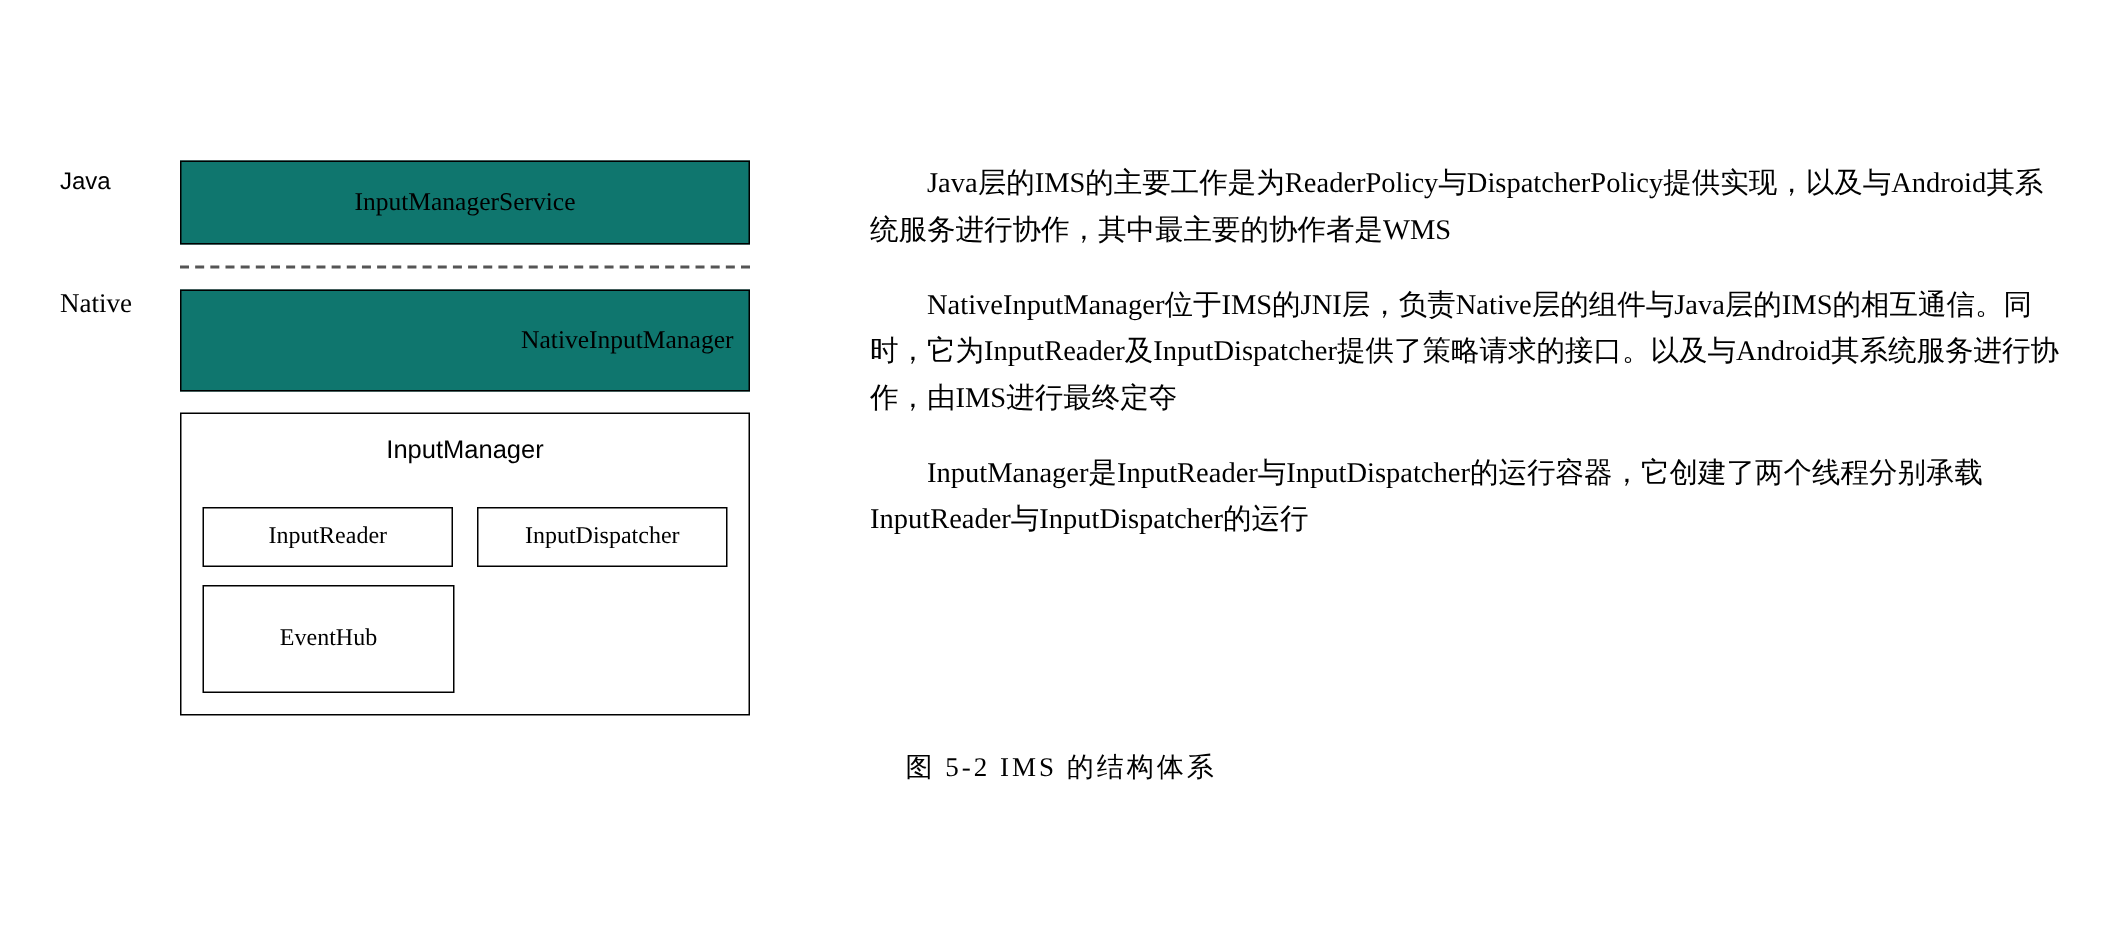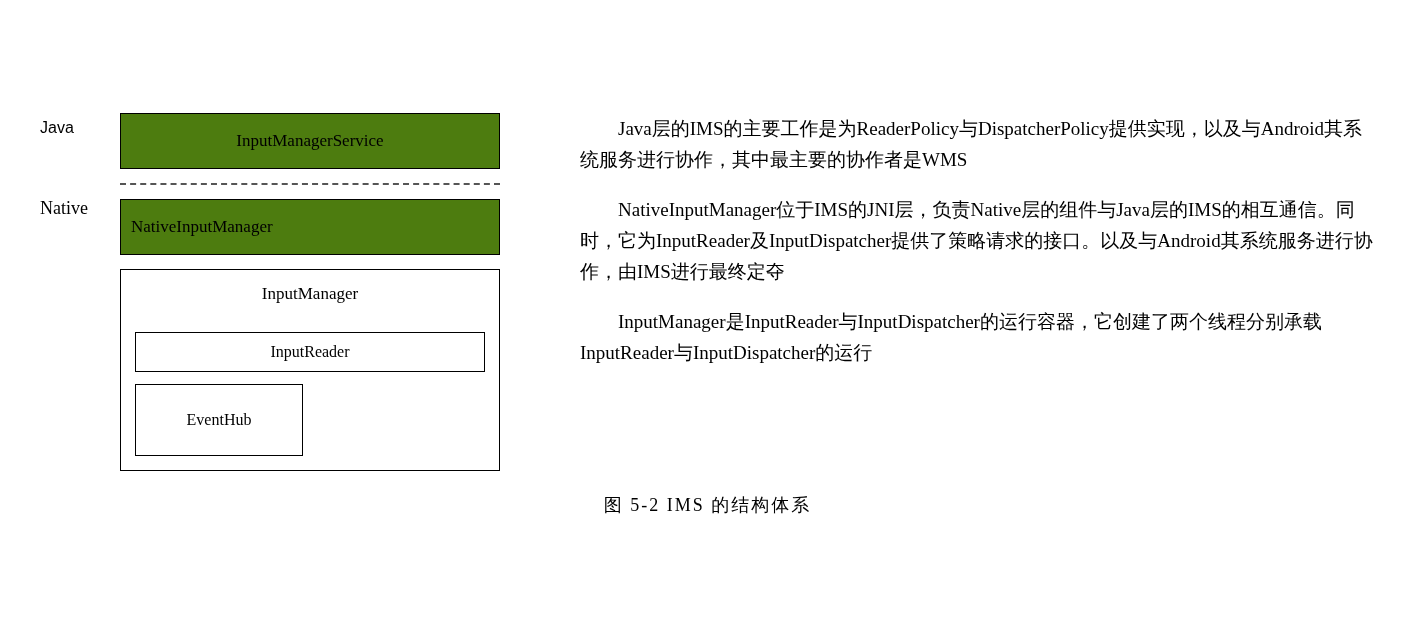--- a/index.html
+++ b/index.html
@@ -55,54 +55,54 @@
       display: flex;
       flex-direction: column;
       position: relative;
     }
     .box {
       border: 1.5px solid #000;
       text-align: center;
       font-size: 17px;
       font-family: "Times New Roman", serif;
       color: #000;
-      background: #4d7c0f;
+      background: #0f766e;
       padding: 12px 10px;
     }
     .ims-box {
       width: 100%;
       height: 56px;
       display: flex;
       align-items: center;
       justify-content: center;
     }
     .dashed-line {
       border: none;
       border-top: 2px dashed #555;
       margin: 0;
       width: 100%;
     }
     .native-input-manager-box {
       width: 100%;
-      height: 56px;
-      display: flex;
-      align-items: center;
-      justify-content: flex-start;
+      height: 68px;
+      display: flex;
+      align-items: center;
+      justify-content: flex-end;
       margin-top: 14px;
     }
     .input-manager-outer {
       border: 1.5px solid #000;
       width: 100%;
       margin-top: 14px;
       padding: 14px 14px 14px 14px;
     }
     .input-manager-title {
       text-align: center;
       font-size: 17px;
-      font-family: Liberation Serif, serif;
+      font-family: Liberation Sans, sans-serif;
       margin-bottom: 12px;
     }
     .inner-boxes-row {
       display: flex;
       flex-direction: row;
       gap: 16px;
       margin-bottom: 12px;
       margin-top: 28px;
     }
     .inner-box {
@@ -193,20 +193,23 @@
           <div class="native-layer">
             <div class="box native-input-manager-box">
               <span>NativeInputManager</span>
             </div>
 
             <div class="input-manager-outer">
               <div class="input-manager-title">InputManager</div>
               <div class="inner-boxes-row">
                 <div class="inner-box">
                   <span>InputReader</span>
+                </div>
+                <div class="inner-box">
+                  <span>InputDispatcher</span>
                 </div>
               </div>
               <div class="event-hub-box">
                 <span>EventHub</span>
               </div>
             </div>
           </div>
         </div>
       </div>
     </div>

